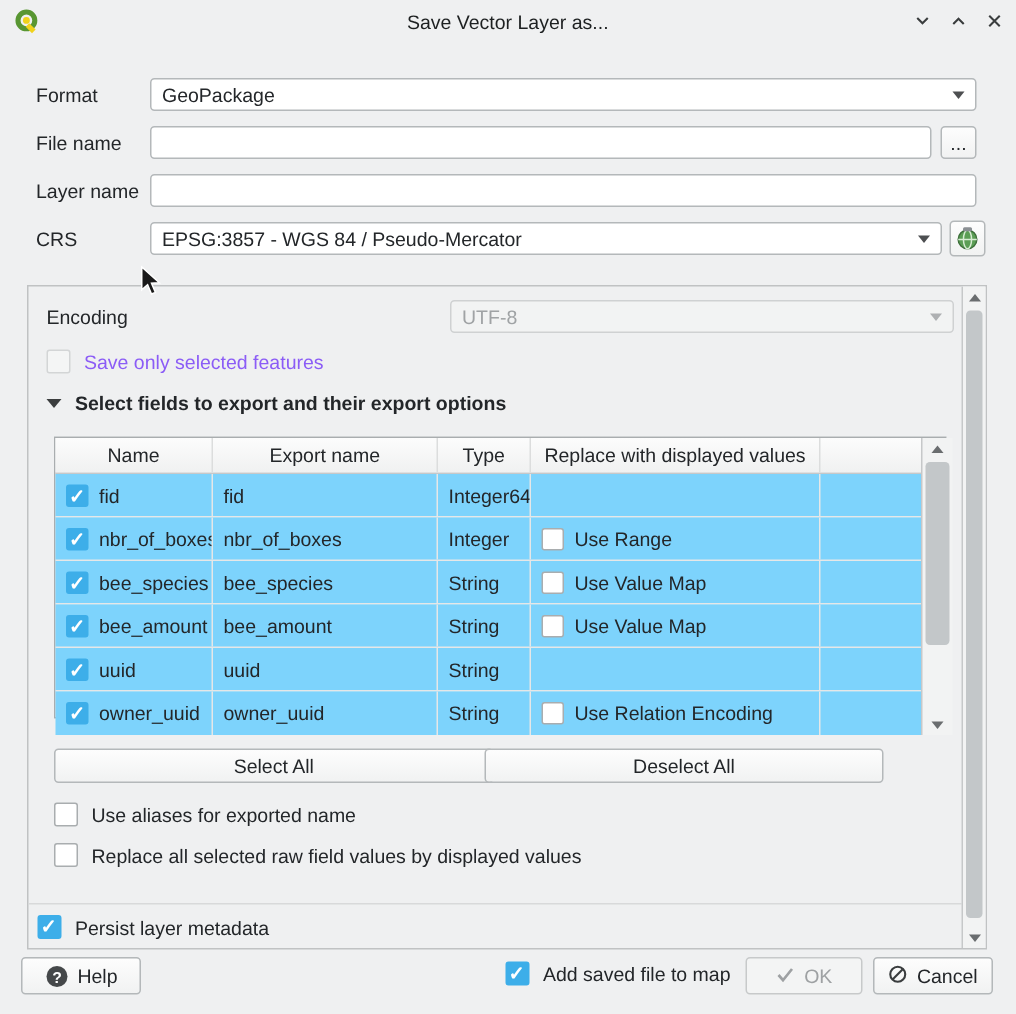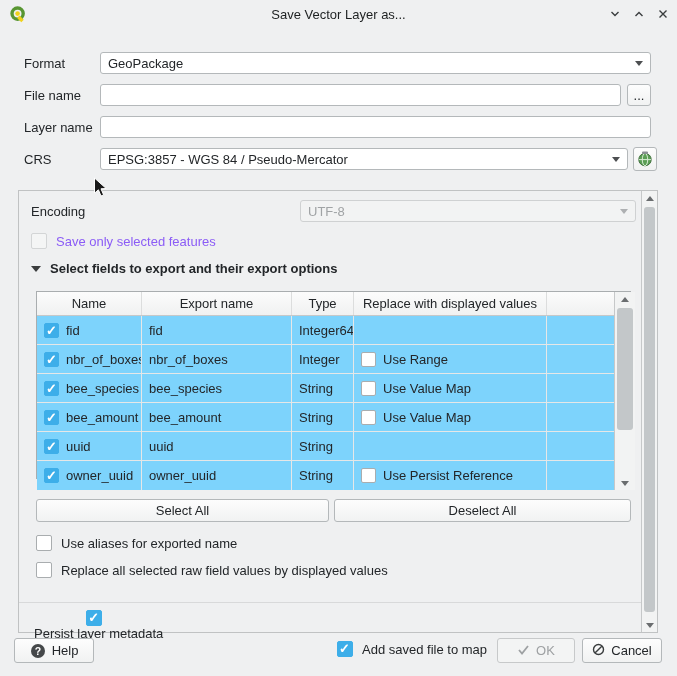--- a/index.html
+++ b/index.html
@@ -261,57 +261,57 @@
             <span>owner_uuid</span>
           </div>
         <div class="td">
             <span>owner_uuid</span>
           </div>
         <div class="td">
             <span>String</span>
           </div>
         <div class="td">
             <span class="cb sm"></span>
-            <span>Use Persist Reference</span>
+            <span>Use Relation Encoding</span>
           </div>
         <div class="td"></div>
       </div>
     </div>
 
     <div class="vscroll" style="left:577px; top:0; width:21px; height:198px;">
       <div class="sb-btn" style="top:0;">
           <span class="arr-up"></span>
         </div>
       <div class="thumb" style="top:16px; height:122px;"></div>
       <div class="sb-btn" style="bottom:0;">
           <span class="arr-down"></span>
         </div>
     </div>
   </div>
 
   <div class="abs btn" style="left:17px; top:308px; width:293px; height:23px;">
     <span>Select All</span>
   </div>
-  <div class="abs btn" style="left:315px; top:308px; width:297px; height:23px;text-align:right;">
+  <div class="abs btn" style="left:304px; top:308px; width:266px; height:23px;text-align:right;">
     <span>Deselect All</span>
   </div>
 
   <div class="abs flexc" style="left:17px; top:344px;text-align:right;">
     <span class="cb"></span>
     <span class="cblbl">Use aliases for exported name</span>
   </div>
 
   <div class="abs flexc" style="left:17px; top:371px;">
     <span class="cb"></span>
     <span class="cblbl">Replace all selected raw field values by displayed values</span>
   </div>
 
   <div class="sep" style="left:0; top:411px; width:623px;"></div>
 
-  <div class="abs flexc" style="left:6px; top:419px;flex-direction:column;">
+  <div class="abs flexc" style="left:6px; top:419px;">
     <span class="cb checked"></span>
     <span class="cblbl">Persist layer metadata</span>
   </div>
 
   <div class="vscroll" style="right:0; top:0; width:16px; height:441px;">
     <div class="sb-btn" style="top:0;">
         <span class="arr-up"></span>
       </div>
     <div class="thumb" style="top:16px; height:405px;"></div>
     <div class="sb-btn" style="bottom:0;">

